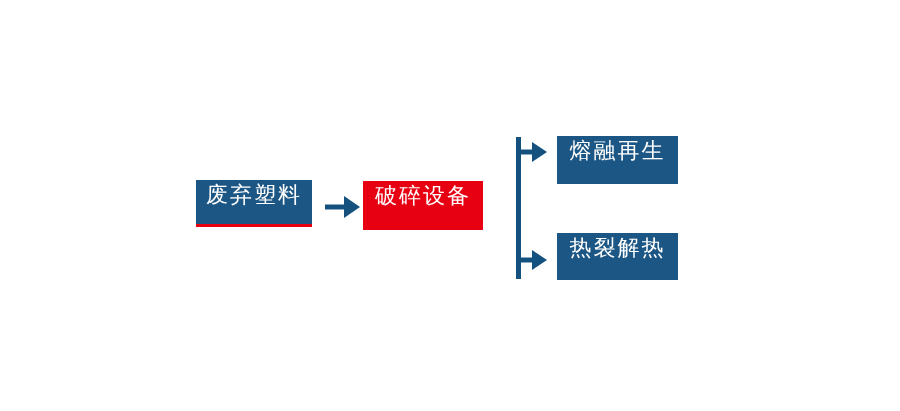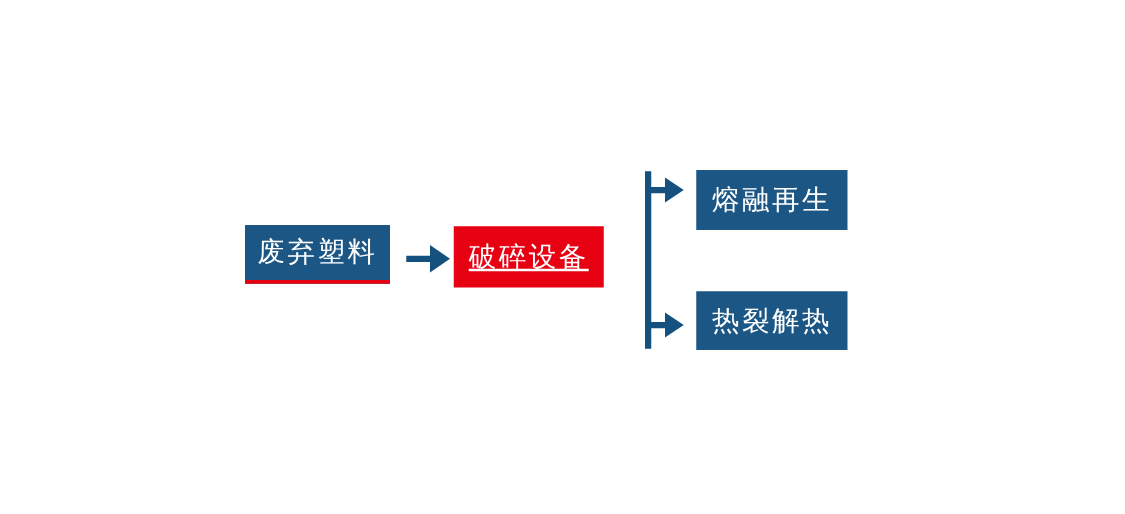--- a/index.html
+++ b/index.html
@@ -11,35 +11,35 @@
     position: relative;
     width: 900px;
     height: 411px;
     background: var(--canvas-background, #ffffff);
     font-family: "Liberation Sans", sans-serif;
     overflow: hidden;
   }
   .node {
     position: absolute;
     display: flex;
-    align-items: center;
+    align-items: flex-start;
     justify-content: center;
     color: var(--node-text, #ffffff);
     font-size: 22px;
     letter-spacing: 2px;
     font-weight: 400;
     white-space: nowrap;
     box-sizing: border-box;
   }
   .node-blue { background: var(--node-blue, #1b5684); }
   .node-red  { background: var(--node-red, #e60012); }
   .underline-red { border-bottom: 3px solid var(--underline-red, #e60012); }
 
   #node-waste-plastic      { left: 196px; top: 180px; width: 116px; height: 47px; }
-  #node-crushing-equipment { left: 363px; top: 181px; width: 120px; height: 49px; text-decoration: underline; }
+  #node-crushing-equipment { left: 363px; top: 181px; width: 120px; height: 49px; }
   #node-melt-regeneration  { left: 557px; top: 136px; width: 121px; height: 48px; }
   #node-thermal-pyrolysis  { left: 557px; top: 233px; width: 121px; height: 47px; }
 
   .connector-svg { position: absolute; display: block; }
   #arrow-main   { left: 324px; top: 193px; }
   #branch-group { left: 516px; top: 134px; }
 
   .c-stroke {
     stroke: var(--connector-blue, #14517f);
     stroke-width: 5;

